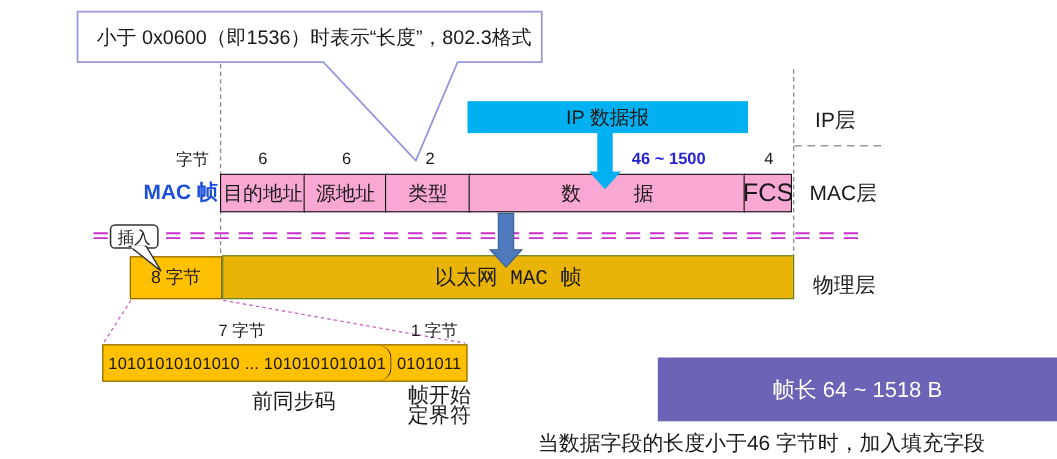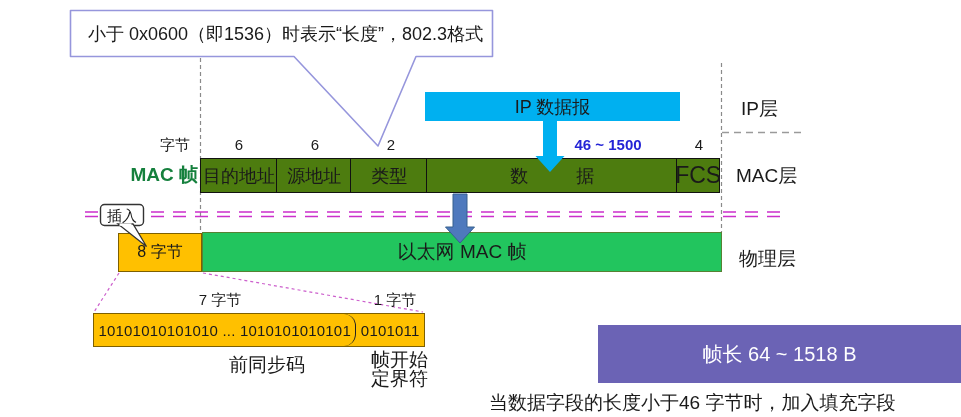--- a/index.html
+++ b/index.html
@@ -15,46 +15,46 @@
   }
   .abs { position: absolute; }
   svg.layer { position: absolute; left: 0; top: 0; width: 961px; height: 417px; pointer-events: none; }
   .z10 { z-index: 10; } .z30 { z-index: 30; } .z40 { z-index: 40; }
 
   
   .callout-text { left: 88px; top: 22px; width: 420px; font-size: 18px; z-index: 40; white-space: nowrap; }
   .byte-unit { left: 160px; top: 136px; font-size: 15px; z-index: 20; }
   .bytecount { top: 136px; height: 20px; font-size: 15px; text-align: center; z-index: 20; }
   .bytecount-blue { color: #2424D6; font-weight: bold; }
-  .mac-frame-label { left: 112px; top: 162px; width: 86px; text-align: right; font-size: 19px; font-weight: bold; color: #15803d; z-index: 20; white-space: nowrap; }
+  .mac-frame-label { left: 112px; top: 162px; width: 86px; text-align: right; font-size: 19px; font-weight: bold; color: #1d4ed8; z-index: 20; white-space: nowrap; }
 
   .frame-row { left: 200px; top: 158px; width: 520px; height: 35px; display: flex; z-index: 20; }
   .cell {
-    background: #4d7c0f; border: 1.6px solid #111;
+    background: #f9a8d4; border: 1.6px solid #111;
     display: flex; align-items: center; justify-content: center;
     font-size: 18px; white-space: nowrap;
   }
   .cell + .cell { margin-left: -1.6px; }
   .w-dest { width: 78px; } .w-src { width: 75.6px; } .w-type { width: 77.6px; }
   .w-data { width: 251.6px; gap: 48px; } .w-fcs { width: 43.6px; font-size: 23px; }
 
   .ip-box { left: 425px; top: 92px; width: 255px; height: 29px; background: #00B0F0;
     display: flex; align-items: center; justify-content: center; font-size: 18px; z-index: 20; }
 
   .layer-label { font-size: 19px; z-index: 20; white-space: nowrap; }
   .lbl-ip { left: 741px; top: 96px; }
   .lbl-mac { left: 736px; top: 163px; }
   .lbl-phy { left: 739px; top: 246px; }
 
   .preamble-box { left: 118px; top: 233px; width: 84px; height: 39px; background: #FFC000;
     border: 1.3px solid #7e6000; display: flex; align-items: center; justify-content: center;
     font-size: 16px; z-index: 20; }
-  .ether-bar { left: 202px; top: 232px; width: 520px; height: 40px; background: #22c55e;
+  .ether-bar { left: 202px; top: 232px; width: 520px; height: 40px; background: #eab308;
     border: 1.6px solid #568233; display: flex; align-items: center; justify-content: center;
-    font-size: 19px; z-index: 20; }
+    font-size: 19px; z-index: 20; font-family: Liberation Mono, monospace; }
 
   .small-bytes { top: 291px; width: 70px; font-size: 15px; text-align: center; z-index: 20; }
   .sb-left { left: 185px; } .sb-right { left: 360px; }
 
   .bits-bar { left: 93px; top: 313px; width: 332px; height: 34px; background: #FFC000;
     border: 1.3px solid #7e6000; display: flex; z-index: 20; }
   .bits-cell { display: flex; align-items: center; justify-content: center; font-size: 15px;
     white-space: nowrap; letter-spacing: 0.2px; }
   .bits-left { width: 264px; border-right: 1.5px solid #222; border-radius: 12px; }
   .bits-right { width: 68px; }

